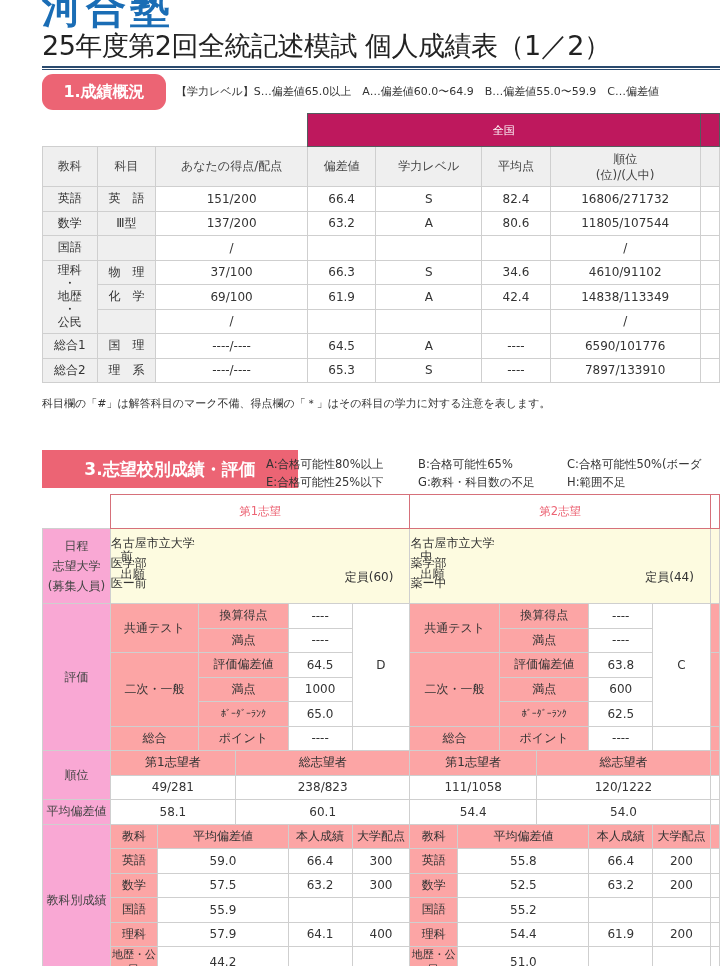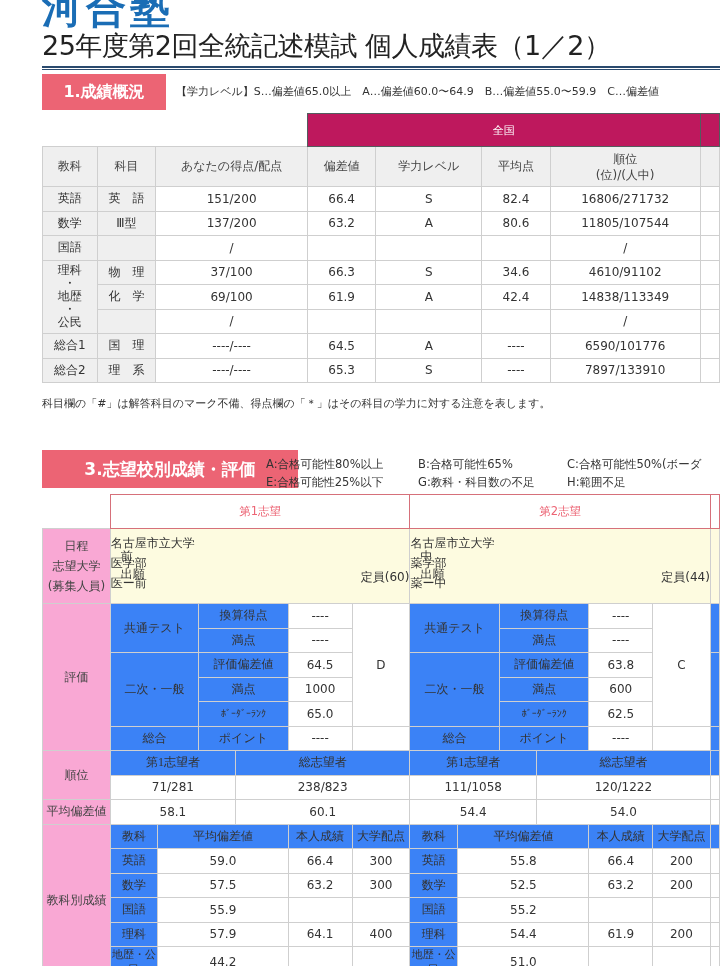--- a/index.html
+++ b/index.html
@@ -5,21 +5,21 @@
   * { box-sizing: border-box; margin: 0; padding: 0; }
   html, body { width: 720px; height: 966px; overflow: hidden; background: #fff; }
   body { font-family: "DejaVu Sans", "Liberation Sans", sans-serif; color: #333; position: relative; }
 
   .logo { position: absolute; left: 42px; top: -14px; font-size: 40px; font-weight: bold; color: #1a6db5; letter-spacing: 4px; line-height: 44px; }
   .title { position: absolute; left: 42px; top: 28px; font-size: 27px; color: #222; line-height: 36px; white-space: nowrap; letter-spacing: -0.5px; }
   .title-rule { position: absolute; left: 42px; top: 66px; width: 678px; height: 2px; background: #2a4a6e; }
   .title-rule2 { position: absolute; left: 42px; top: 69px; width: 678px; height: 1px; background: #2a4a6e; }
 
   .sec-badge { position: absolute; background: #ec6474; color: #fff; font-weight: bold; display: flex; align-items: center; justify-content: center; }
-  .sec1 { left: 42px; top: 74px; width: 124px; height: 36px; font-size: 16px; }
+  .sec1 { left: 42px; top: 74px; width: 124px; height: 36px; font-size: 16px; border-radius: 11px; }
   .legend1 { position: absolute; left: 176px; top: 84px; font-size: 11px; color: #333; white-space: nowrap; }
 
   table { border-collapse: collapse; position: absolute; font-size: 12px; }
   td, th { border: 1.5px solid #cfcfcf; text-align: center; font-weight: normal; padding: 0; }
   .t1 { left: 42px; top: 113px; }
   .t1 .hdr-nat { background: #be185d; color: #fff; height: 33px; font-size: 11px; border-color: #535c5e; }
   .t1 .empty { border: none; background: transparent; }
   .t1 .colhdr th { background: #efefef; height: 40px; color: #444; }
   .t1 td { height: 24.5px; }
   .t1 .lbl { background: #efefef; }
@@ -27,25 +27,25 @@
 
   .sec3 { left: 42px; top: 450px; width: 256px; height: 38px; font-size: 17px; }
   .legend3 { position: absolute; top: 455px; font-size: 11.5px; color: #333; white-space: nowrap; line-height: 18px; }
 
   .t3 { left: 42px; top: 494px; font-size: 12px; }
   .t3 td { height: 24.5px; }
   .t3 .choice-hdr { color: #ec6474; height: 34px; border: 1.5px solid #d6707a; font-size: 11.5px; }
   .t3 .empty { border: none; }
   .t3 .rowlbl { background: #f9a8d4; color: #444; }
   .t3 .univ { background: #fdfbe0; height: 74px; position: relative; text-align: left; }
-  .t3 .sub { background: #3b82f6; font-family: Liberation Serif, serif; }
+  .t3 .sub { background: #fca5a5; }
   .univ-inner { position: relative; width: 100%; height: 74px; }
   .univ-sched { position: absolute; left: 10px; top: 18px; line-height: 18px; }
   .univ-name { position: absolute; left: 0; right: 0; top: 4px; text-align: left; line-height: 20px; }
-  .univ-cap { position: absolute; right: 0; top: 40px; }
+  .univ-cap { position: absolute; right: 16px; top: 40px; }
 </style>
 </head>
 <body>
 
 <div class="logo">河合塾</div>
 <div class="title">25年度第2回全統記述模試 個人成績表（1／2）</div>
 <div class="title-rule"></div>
 <div class="title-rule2"></div>
 
 <div class="sec-badge sec1">1.成績概況</div>
@@ -281,21 +281,21 @@
 
   <tr>
     <td class="rowlbl" rowspan="2">順位</td>
     <td class="sub" colspan="3">第1志望者</td>
     <td class="sub" colspan="5">総志望者</td>
     <td class="sub" colspan="3">第1志望者</td>
     <td class="sub" colspan="5">総志望者</td>
     <td class="sub"></td>
   </tr>
   <tr>
-    <td colspan="3">71/281</td>
+    <td colspan="3">49/281</td>
     <td colspan="5">238/823</td>
     <td colspan="3">111/1058</td>
     <td colspan="5">120/1222</td>
     <td></td>
   </tr>
 
   <tr>
     <td class="rowlbl">平均偏差値</td>
     <td colspan="3">58.1</td>
     <td colspan="5">60.1</td>

